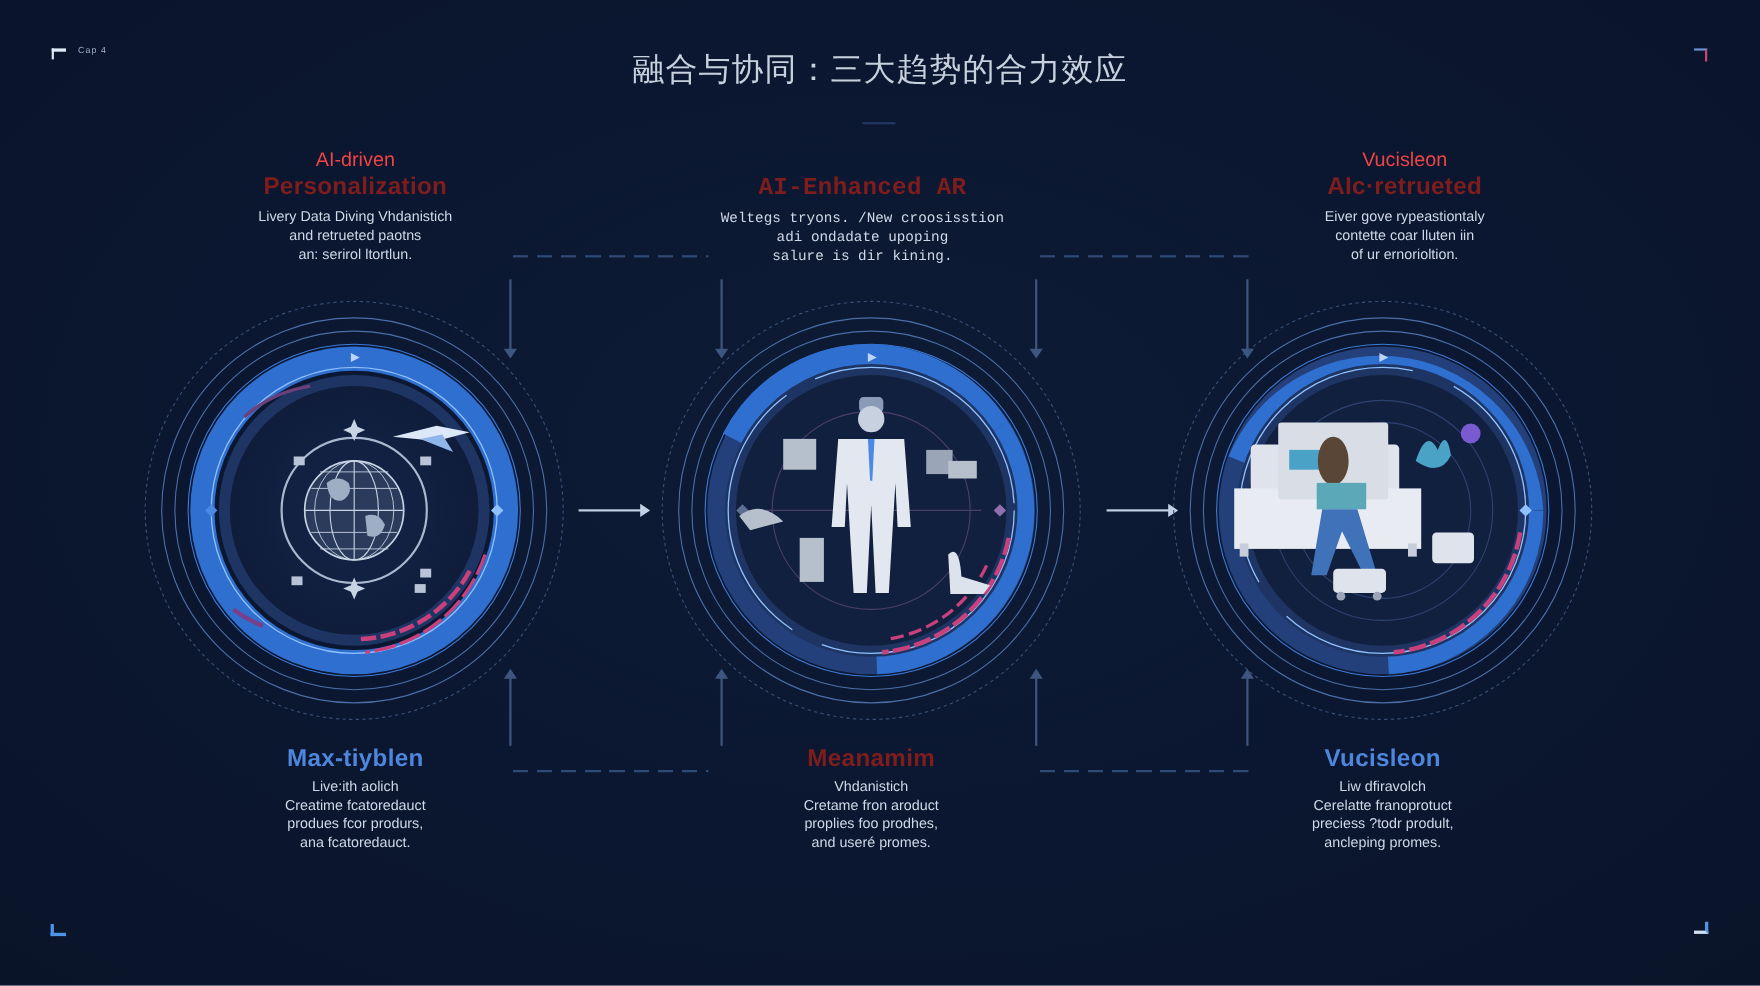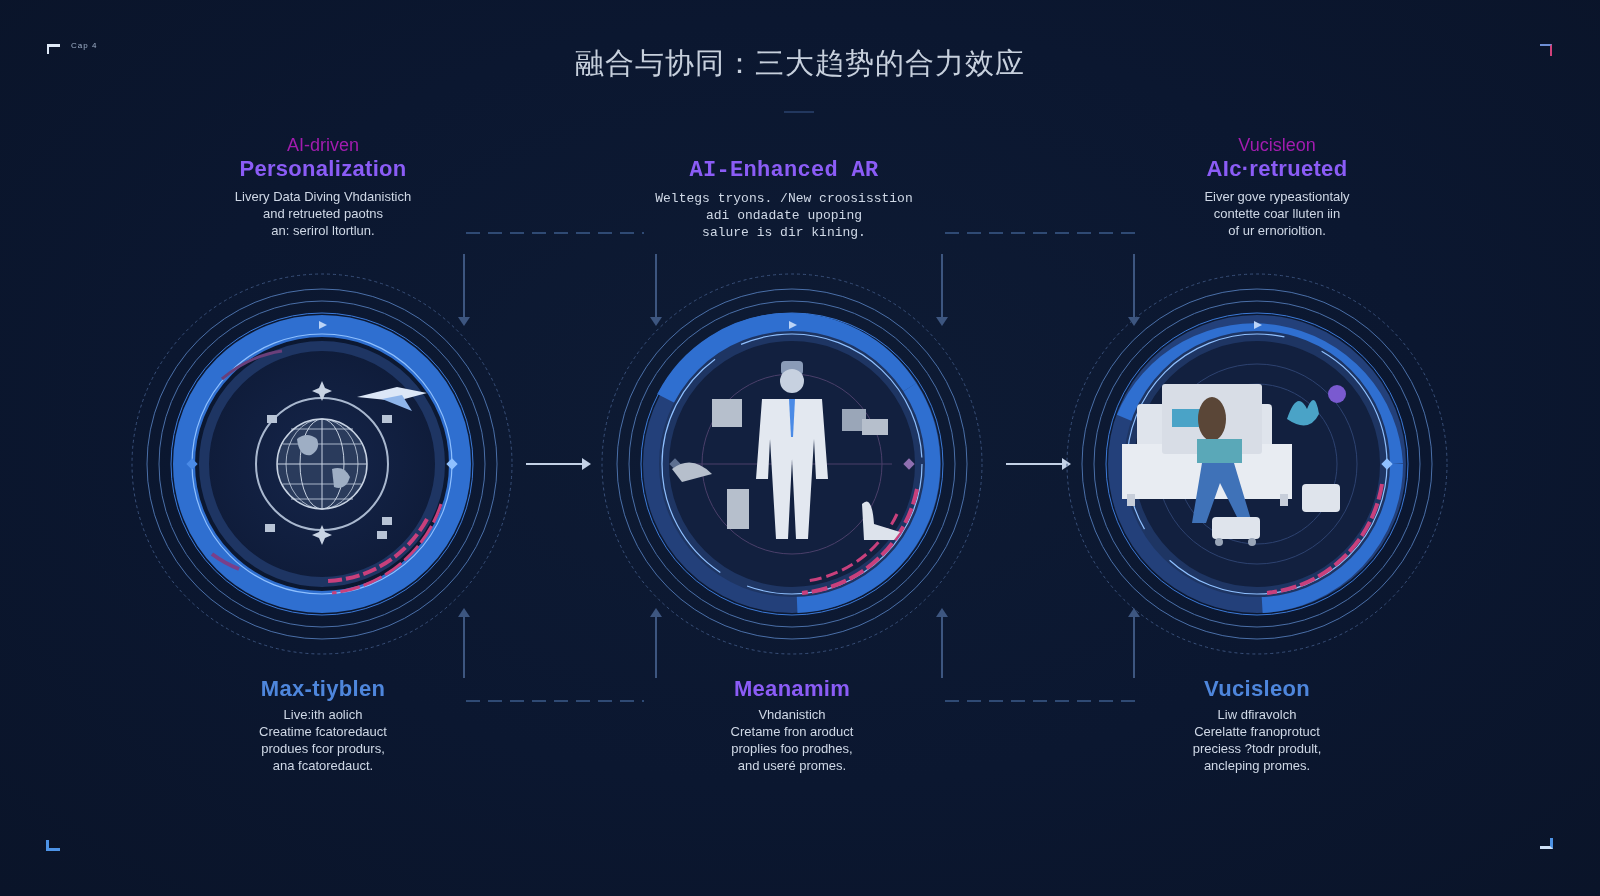--- a/index.html
+++ b/index.html
@@ -21,22 +21,22 @@
 
     
     .title {
       position: absolute; left: 0; width: 1600px; top: 44px; text-align: center;
       font-family: "DejaVu Sans", sans-serif; font-size: 29px; color: #c7d0dd; letter-spacing: 1px;
     }
     .title-underline { position: absolute; left: 784px; top: 111px; width: 30px; height: 2px; background: #22375e; }
 
     
     .block { position: absolute; text-align: center; width: 300px; }
-    .block .kicker { font-size: 18px; color: #a21caf; line-height: 22px; height: 22px; }
-    .block .heading { font-size: 22px; font-weight: bold; color: #8b5cf6; line-height: 26px; letter-spacing: 0.3px; }
+    .block .kicker { font-size: 18px; color: #ef4444; line-height: 22px; height: 22px; }
+    .block .heading { font-size: 22px; font-weight: bold; color: #7f1d1d; line-height: 26px; letter-spacing: 0.3px; }
     .block .heading.blue { color: #4e86dc; }
     .block .desc { font-size: 13px; color: #cfd8e6; line-height: 17px; margin-top: 6px; }
     .block.bottom .desc { margin-top: 4px; }
 
     
     .dash-h { position: absolute; height: 2px;
       background: repeating-linear-gradient(90deg, #2f4a74 0 14px, transparent 14px 22px); }
     .vline { position: absolute; width: 2px; background: #3d5680; }
     .vline.down::after, .vline.up::before {
       content: ""; position: absolute; left: -5px; width: 0; height: 0;

